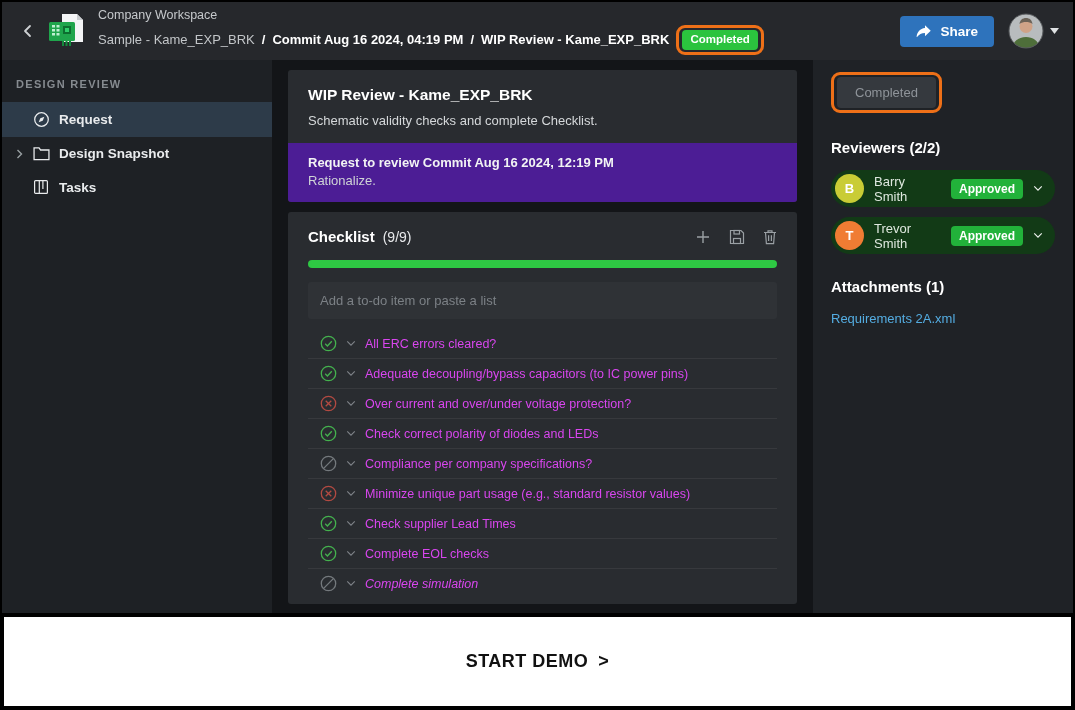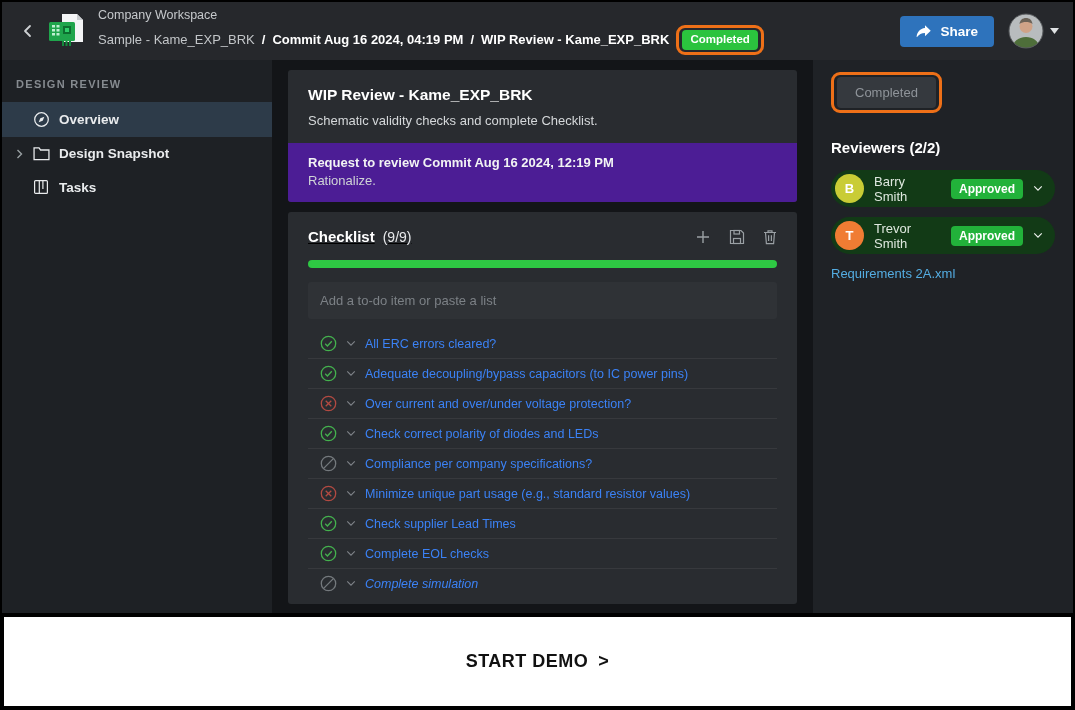--- a/index.html
+++ b/index.html
@@ -41,34 +41,34 @@
   .main { flex:1; min-width:0; padding:10px 16px 0; overflow:hidden; }
   .card { background:#292c30; border-radius:3px; margin-bottom:10px; }
   .card-review { padding:16px 20px 0; overflow:hidden; }
   .review-title { color:#fff; font-size:15.5px; font-weight:bold; }
   .review-sub { color:#d5d8da; font-size:13px; margin-top:9px; }
   .request-panel { background:#4c1d95; margin:15px -20px 0; padding:12px 20px 14px; }
   .request-title { color:#f2f3f4; font-size:13px; font-weight:bold; }
   .request-note { color:#cfd3d6; font-size:13px; margin-top:3px; }
 
   .card-checklist { padding:16px 20px 6px; }
-  .cl-head { display:flex; align-items:center;text-decoration:underline; }
+  .cl-head { display:flex; align-items:center; }
   .cl-title { color:#fff; font-size:15px; font-weight:bold; }
   .cl-count { color:#e7e9eb; font-size:14px; margin-left:8px; }
   .cl-tools { margin-left:auto; display:flex; align-items:center; gap:18px; }
   .tool-btn { background:none; border:none; padding:0; cursor:pointer; display:flex; align-items:center; }
   .progress { height:8px; border-radius:4px; background:#2ec843; margin:15px 0 14px; }
   .todo-input { width:100%; background:#2f3236; border:none; border-radius:3px; padding:11px 12px; color:#dfe2e4; font-size:13px; font-family:inherit; }
   .todo-input::placeholder { color:#7c8186; }
   .cl-list { margin-top:10px; }
   .cl-item { display:flex; align-items:center; gap:9px; padding:6px 0 6px 12px; border-bottom:1px solid #37393d; min-height:27px; }
   .cl-item:last-child { border-bottom:none;font-style:italic; }
   .cl-status { display:flex; align-items:center; }
   .cl-chev { display:flex; align-items:center; color:#7d8287; }
-  .cl-text { color:#3b82f6; font-size:12.5px; }
+  .cl-text { color:#d946ef; font-size:12.5px; }
 
   .rightpanel { width:260px; flex:0 0 auto; background:#1f2226; padding:12px 18px; }
   .status-ring { display:inline-block; border:3px solid #ee7018; border-radius:9px; padding:2px 3px; margin-bottom:16px; }
   .status-btn { background:#35393e; border:none; border-radius:4px; color:#8f949a; font-size:13px; padding:8px 18px; font-family:inherit; }
   .panel-h { color:#fff; font-size:15px; font-weight:bold; margin:10px 0 14px; }
   .reviewer-pill { background:#123a16; border-radius:19px; display:flex; align-items:center; padding:4px 12px 4px 4px; gap:10px; margin-bottom:10px; height:37px; }
   .rev-avatar { width:29px; height:29px; border-radius:50%; color:#fff; font-size:13px; font-weight:bold; display:flex; align-items:center; justify-content:center; flex:0 0 auto; }
   .rev-name { color:#dfe8df; font-size:13px; flex:1; }
   .approved-badge { background:#22b23a; color:#fff; font-size:12px; font-weight:bold; padding:3px 8px; border-radius:4px; }
   .rev-chev { color:#eef2ee; display:flex; align-items:center; cursor:pointer; }
@@ -156,21 +156,21 @@
       <div class="section-label">DESIGN REVIEW</div>
       <div>
           <div class="nav-item selected">
             <span class="expander"></span>
             <span class="nav-icon">
               <svg width="17" height="17" viewBox="0 0 16 16">
                 <circle cx="8" cy="8" r="6.4" fill="none" stroke="#e9ebed" stroke-width="1.2"></circle>
                 <path d="M10.7 5.3L9.1 9.1 5.3 10.7 6.9 6.9z" fill="#e9ebed"></path>
               </svg>
             </span>
-            <span class="nav-label">Overview</span>
+            <span class="nav-label">Request</span>
           </div>
           <div class="nav-item">
             <span class="expander">
               <svg width="8" height="10" viewBox="0 0 8 10" fill="none" stroke="currentColor" stroke-width="1.4">
                 <path d="M1.5 1l4 4-4 4"></path>
               </svg>
             </span>
             <span class="nav-icon">
               <svg width="17" height="15" viewBox="0 0 16 14" fill="none" stroke="#e9ebed" stroke-width="1.2">
                 <path d="M1 12.7V1.8h4.7l1.4 1.9H15v9z"></path>
@@ -383,20 +383,23 @@
             <span class="rev-avatar" style="background:#f07c33">T</span>
             <span class="rev-name">Trevor Smith</span>
             <span class="approved-badge">Approved</span>
             <span class="rev-chev">
               <svg width="10" height="7" viewBox="0 0 12 8" fill="none" stroke="currentColor" stroke-width="1.4">
                 <path d="M1.5 1.5L6 6l4.5-4.5"></path>
               </svg>
             </span>
           </div>
         </div>
+      <div class="panel-h attach-h">
+        <span>Attachments</span> <span>(1)</span>
+      </div>
       <a class="attach-link">Requirements 2A.xml</a>
     </div>
 
   </div>
 </div>
 
 <div class="demo-bar">
   <div class="demo-label">
     <span>START DEMO</span>
     <span>&gt;</span>

